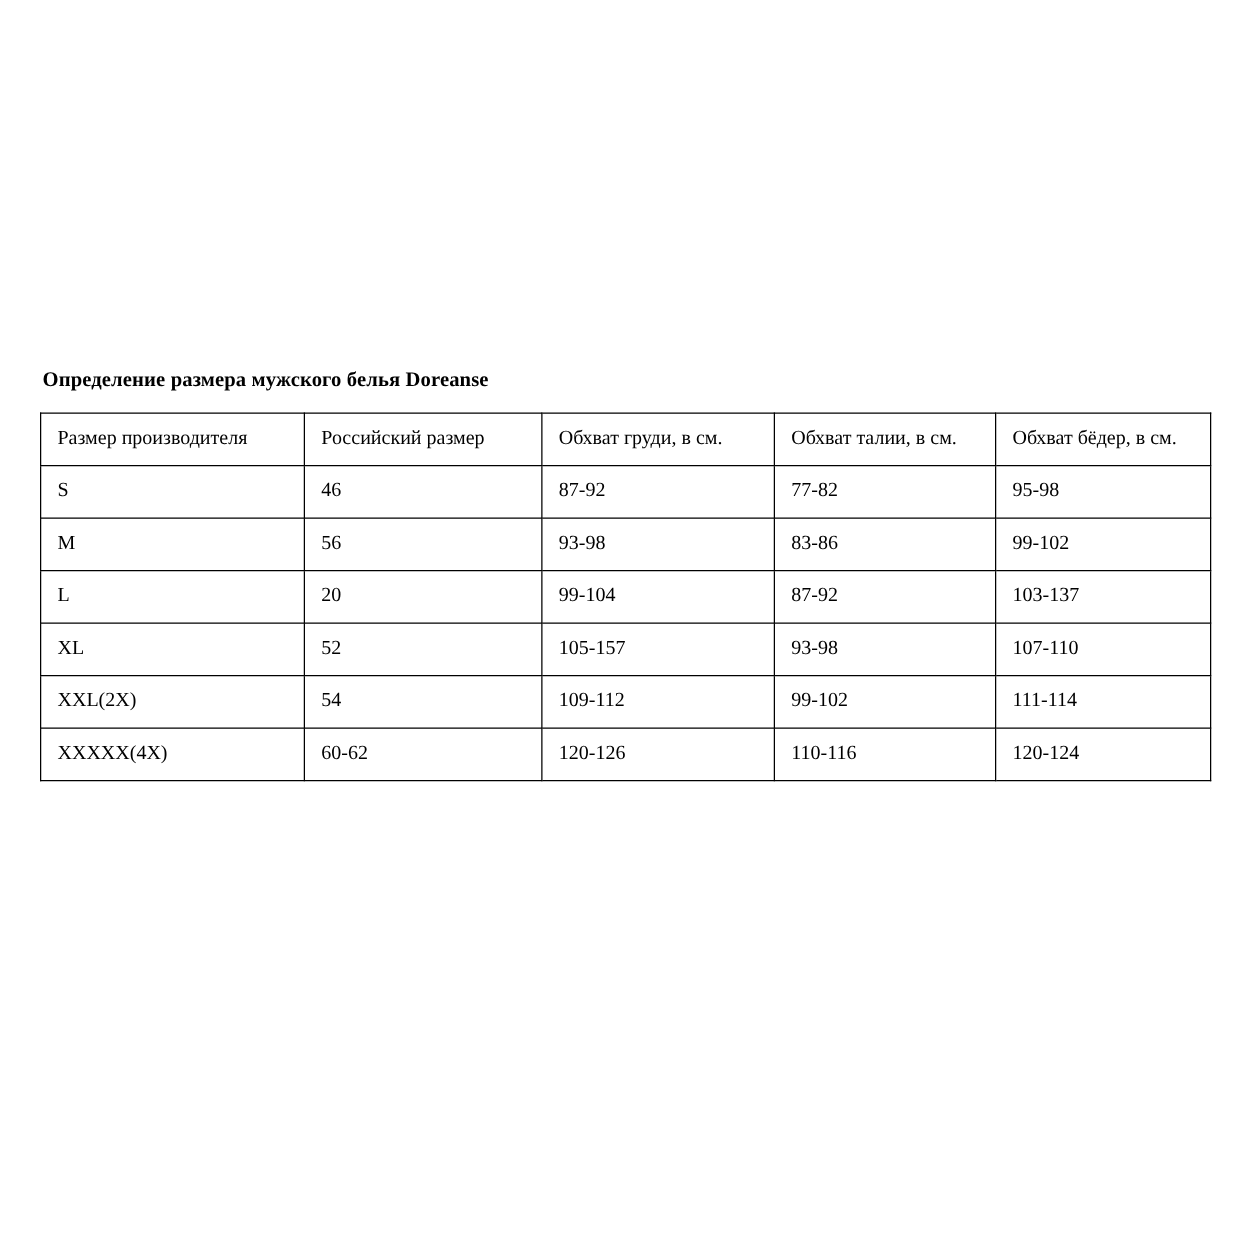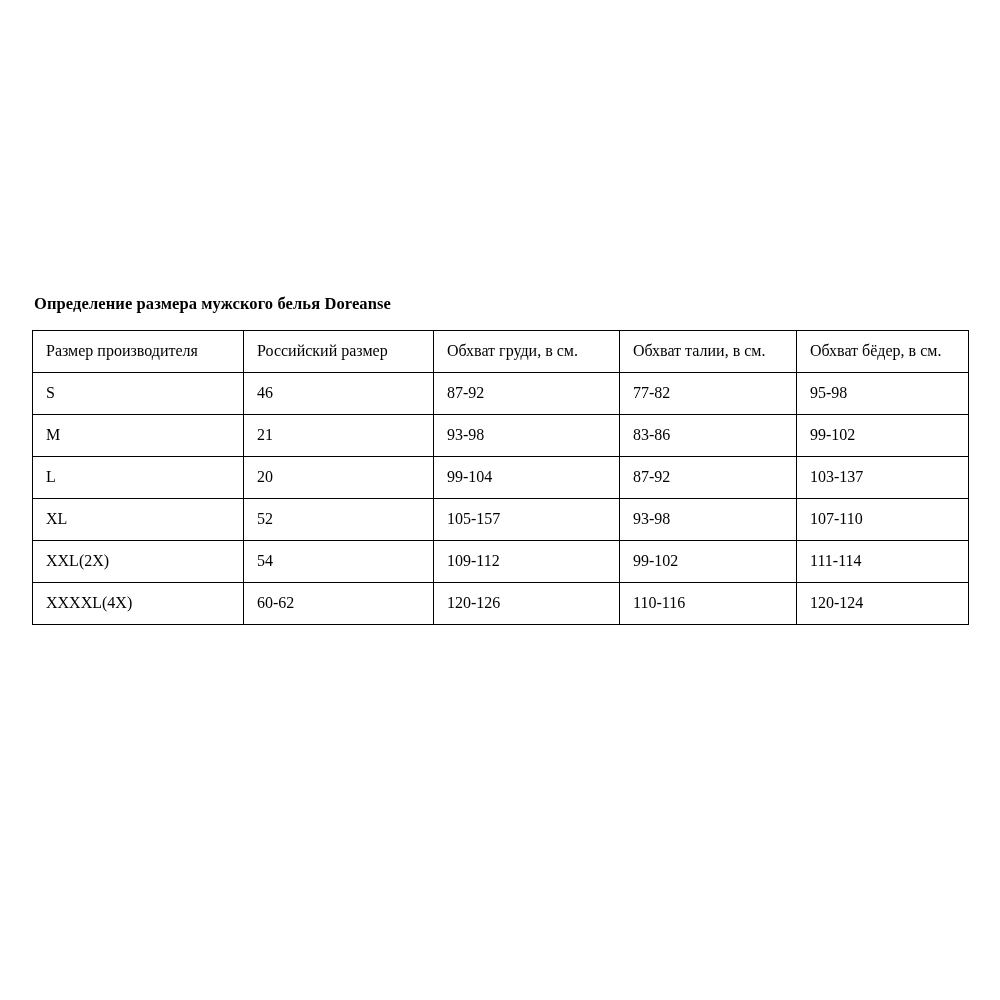--- a/index.html
+++ b/index.html
@@ -84,21 +84,21 @@
     <tbody>
       <tr>
         <td>S</td>
         <td>46</td>
         <td>87-92</td>
         <td>77-82</td>
         <td>95-98</td>
       </tr>
       <tr>
         <td>M</td>
-        <td>21</td>
+        <td>56</td>
         <td>93-98</td>
         <td>83-86</td>
         <td>99-102</td>
       </tr>
       <tr>
         <td>L</td>
         <td>20</td>
         <td>99-104</td>
         <td>87-92</td>
         <td>103-137</td>
@@ -111,21 +111,21 @@
         <td>107-110</td>
       </tr>
       <tr>
         <td>XXL(2X)</td>
         <td>54</td>
         <td>109-112</td>
         <td>99-102</td>
         <td>111-114</td>
       </tr>
       <tr>
-        <td>XXXXL(4X)</td>
+        <td>XXXXX(4X)</td>
         <td>60-62</td>
         <td>120-126</td>
         <td>110-116</td>
         <td>120-124</td>
       </tr>
     </tbody>
   </table>
 
 </div>
 

